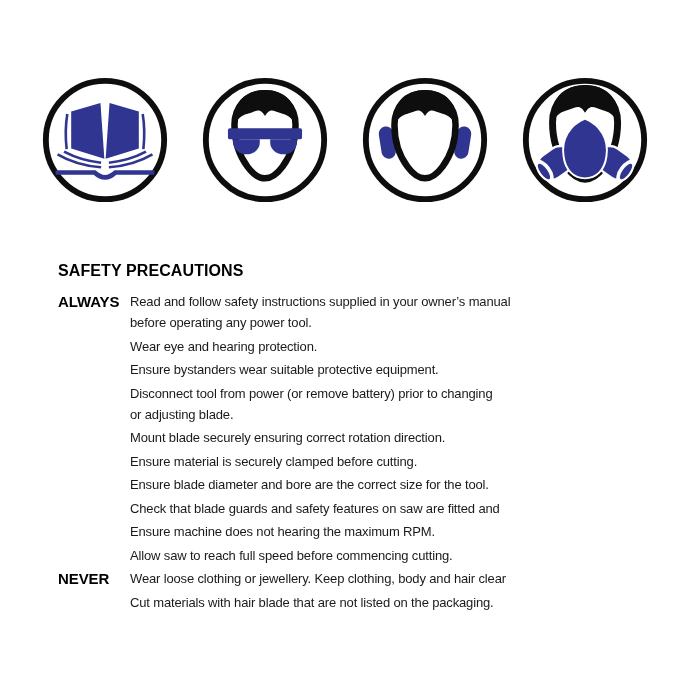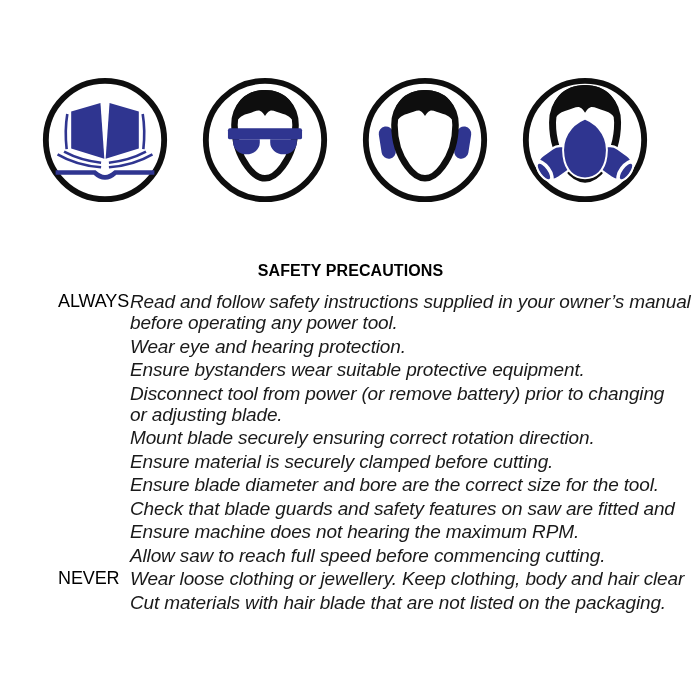--- a/index.html
+++ b/index.html
@@ -25,33 +25,32 @@
   .sb{stroke:var(--icon-blue);}
   .sk{stroke:var(--icon-black);}
   .content{
     position:absolute;left:58px;top:262px;width:585px;
     color:var(--text-color);
   }
   .title{
     font-size:16px;line-height:18px;font-weight:700;
     color:var(--title-color);letter-spacing:0.1px;
     margin:0 0 11px 0;
-    text-align:center;
   }
   .section{
     display:grid;grid-template-columns:72px 1fr;
   }
   .section-label{
-    font-weight:400;font-size:18px;line-height:21px;
+    font-weight:700;font-size:15px;line-height:21px;
     color:var(--title-color);letter-spacing:-0.1px;
   }
   .items{min-width:0;}
   .item{
     margin:0 0 2.5px 0;
-    font-size:19px;line-height:21px;letter-spacing:-0.15px;font-style:italic;
+    font-size:13px;line-height:21px;letter-spacing:-0.15px;
   }
   .item .line{display:block;white-space:nowrap;}
 </style>
 </head>
 <body>
 
 <div class="icons-row">
 
   <div class="icon-circle">
     <svg viewBox="0 0 100 100" xmlns="http://www.w3.org/2000/svg">

